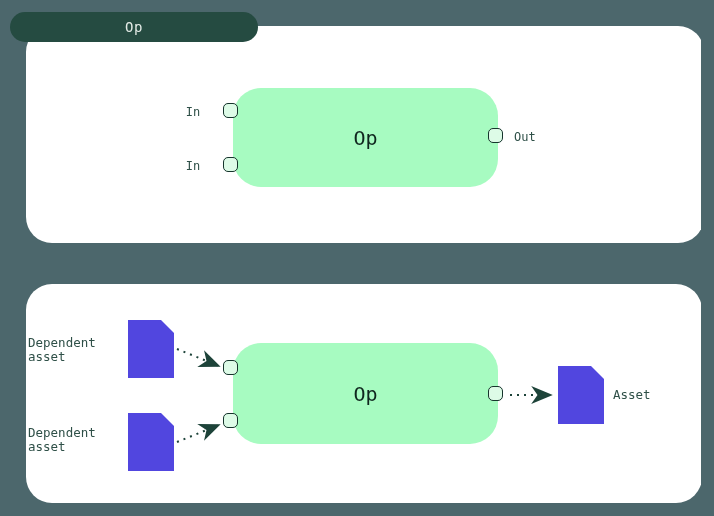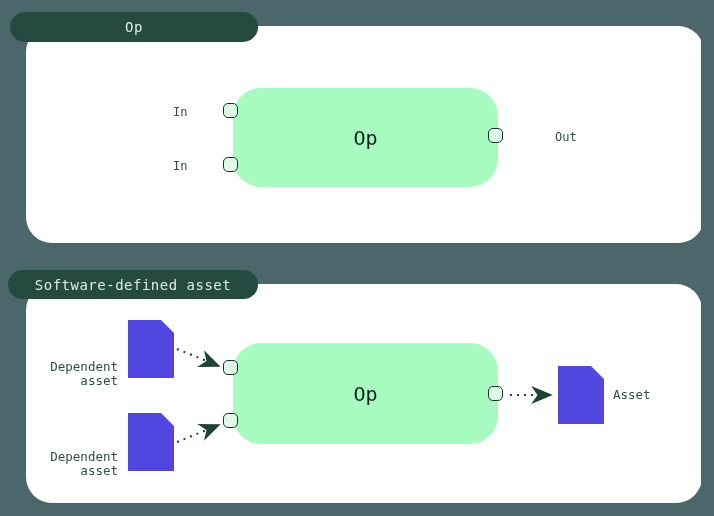--- a/index.html
+++ b/index.html
@@ -60,36 +60,35 @@
     border:1.5px solid var(--handle-border);
     border-radius:5px;
     z-index:3;
   }
   .io-label{
     position:absolute;
     font-size:12px;line-height:14px;
     color:var(--label-text);
     z-index:3;white-space:pre;
   }
-  .right{text-align:left;}
+  .right{text-align:center;}
   .doc{
     position:absolute;
     width:46px;height:58px;
     background:var(--asset-color);
     clip-path:polygon(0 0,calc(100% - 13px) 0,100% 13px,100% 100%,0 100%);
     z-index:2;
   }
   .dep-label{
     position:absolute;
     width:90px;left:28px;
     font-size:12.5px;line-height:14px;
     color:var(--label-text);
-    text-align:right;
+    text-align:left;
     z-index:3;
-    margin-top:24px;
   }
   .asset-label{
     position:absolute;left:613px;top:388px;
     font-size:12.5px;line-height:14px;
     color:var(--label-text);
     z-index:3;
   }
   .arrows{
     position:absolute;left:0;top:0;width:714px;height:516px;
     pointer-events:none;z-index:4;
@@ -107,33 +106,30 @@
 <div class="stage">
 
   <div class="tab tab-op">
     <span>Op</span>
   </div>
 
   <div class="panel panel-op"></div>
 
   <span class="io-label right" style="left:173px;top:105px;width:40px;">In</span>
   <span class="io-label right" style="left:173px;top:159px;width:40px;">In</span>
-  <span class="io-label" style="left:514px;top:130px;margin-left:41px;">Out</span>
+  <span class="io-label" style="left:514px;top:130px;">Out</span>
 
   <div class="node node-op1">
     <span>Op</span>
   </div>
 
   <div class="handle" style="left:223px;top:103px;"></div>
   <div class="handle" style="left:223px;top:157px;"></div>
   <div class="handle" style="left:488px;top:128px;"></div>
 
-  <div class="tab tab-sda">
-    <span>Software-defined asset</span>
-  </div>
 
   <div class="panel panel-sda"></div>
 
   <div class="dep-label" style="top:336px;">
     <div>Dependent</div>
     <div>asset</div>
   </div>
   <div class="dep-label" style="top:426px;">
     <div>Dependent</div>
     <div>asset</div>

